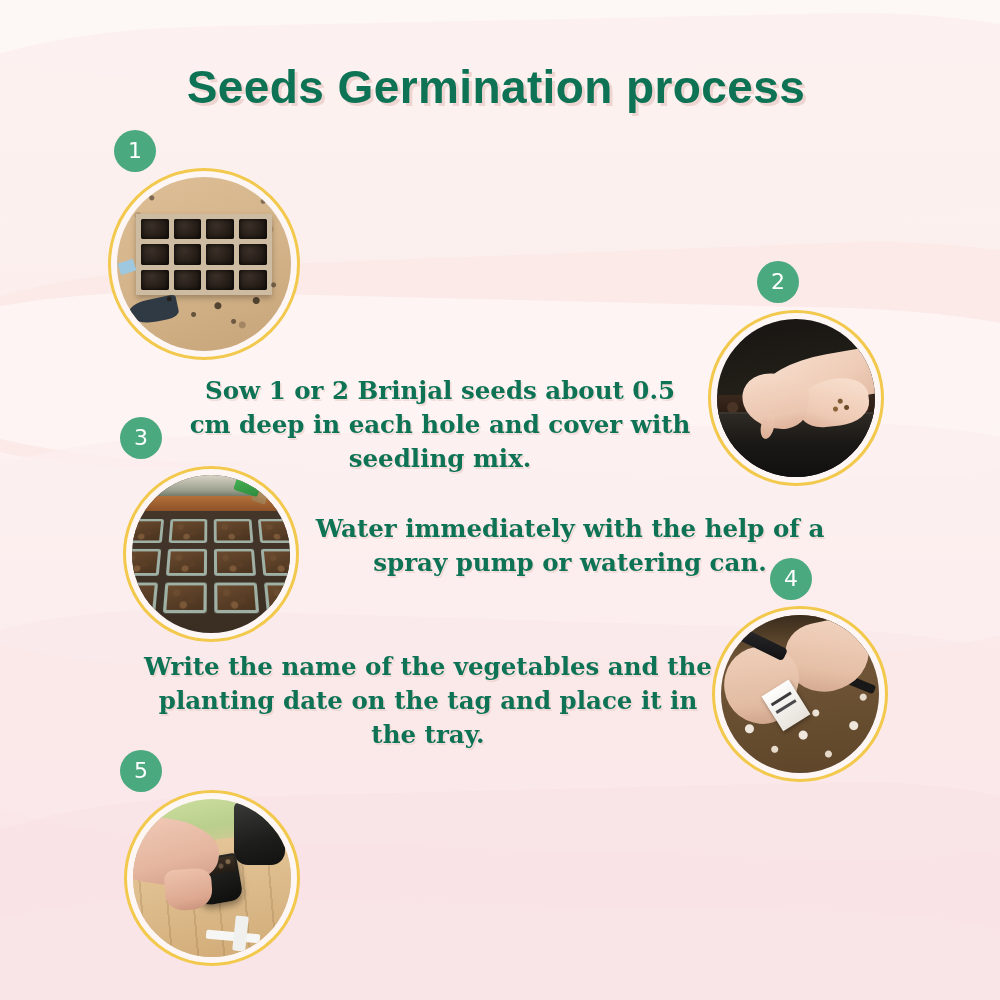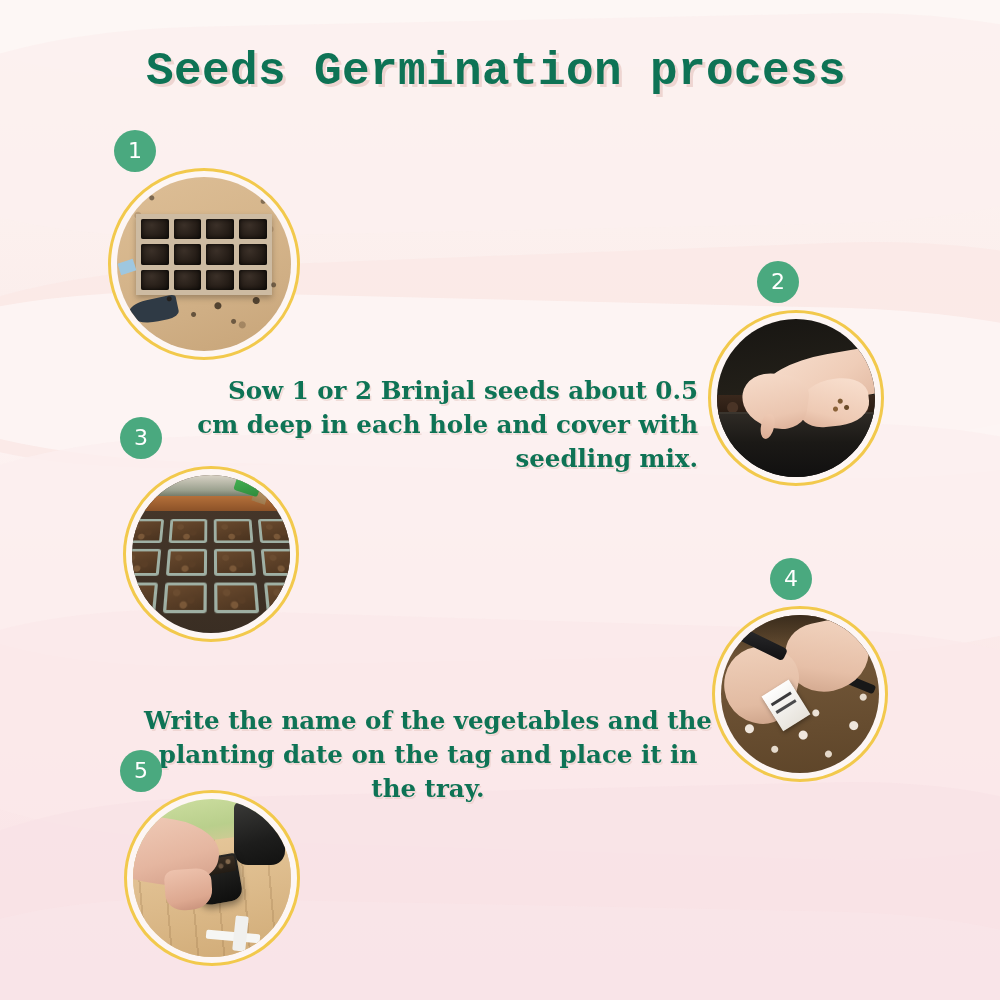--- a/index.html
+++ b/index.html
@@ -52,49 +52,49 @@
   .w3 { top: 255px;   height: 200px; background: #fbe9e7; transform: rotate(-2.2deg); opacity:.9; }
   .w4 { top: 300px;   height: 170px; background: #fdf4f3; transform: rotate(1.4deg); opacity:.95; }
   .w5 { top: 430px;   height: 230px; background: #fcefef; transform: rotate(-1.1deg); opacity:.85; }
   .w6 { top: 620px;   height: 230px; background: #fbe8ea; transform: rotate(1.8deg); opacity:.75; }
   .w7 { top: 790px;   height: 260px; background: #f9e2e6; transform: rotate(-1.4deg); opacity:.8; }
   .w8 { top: 905px;   height: 220px; background: #fae5e8; transform: rotate(1.2deg); opacity:.7; }
 
   
   .title {
     position: absolute;
-    top: 46px;
+    top: 60px;
     left: 0;
     width: 992px;
     text-align: center;
     z-index: 5;
-    font-family: Liberation Mono, monospace;
+    font-family: Liberation Sans, sans-serif;
     font-weight: 700;
     font-size: 46px;
     letter-spacing: 0.4px;
     color: #0e7355;
     text-shadow: 3px 3px 0 rgba(226,190,184,0.55);
   }
 
   
   .step-text {
     position: absolute;
     z-index: 6;
     font-family: "DejaVu Serif", "Liberation Serif", serif;
     font-weight: 700;
     font-size: 24.5px;
     line-height: 1.38;
     color: #0e7355;
     text-align: center;
     text-shadow: 1.5px 1.5px 0 rgba(226,190,184,0.45);
   }
   .t1 { left: 298px; top: 212px; width: 550px; }
-  .t2 { left: 182px; top: 374px; width: 516px; text-align: right; }
+  .t2 { left: 182px; top: 374px; width: 516px; }
   .t3 { left: 292px; top: 512px; width: 556px; }
-  .t4 { left: 142px; top: 704px; width: 572px; }
+  .t4 { left: 142px; top: 650px; width: 572px; }
   .t5 { left: 296px; top: 810px; width: 528px; }
 
   
   .photo {
     position: absolute;
     border-radius: 50%;
     z-index: 4;
     box-sizing: border-box;
     border: 3px solid #f2c94c;
     padding: 6px;
@@ -538,20 +538,21 @@
           <div class="s3-cell"></div>
           <div class="s3-cell"></div>
         </div>
         <div class="s3-nozzle-body"></div>
         <div class="s3-nozzle"></div>
         <div class="s3-spray"></div>
       </div>
     </div>
   </div>
   <div class="badge b3">3</div>
+  <div class="step-text t3">Water immediately with the help of a spray pump or watering can.</div>
 
   <div class="photo p4">
     <div class="inner">
       <div class="scene">
         <div class="s4-bg"></div>
         <div class="s4-dark"></div>
         <div class="s4-stake"></div>
         <div class="s4-hand-r"></div>
         <div class="s4-hand-l"></div>
         <div class="s4-tag">

